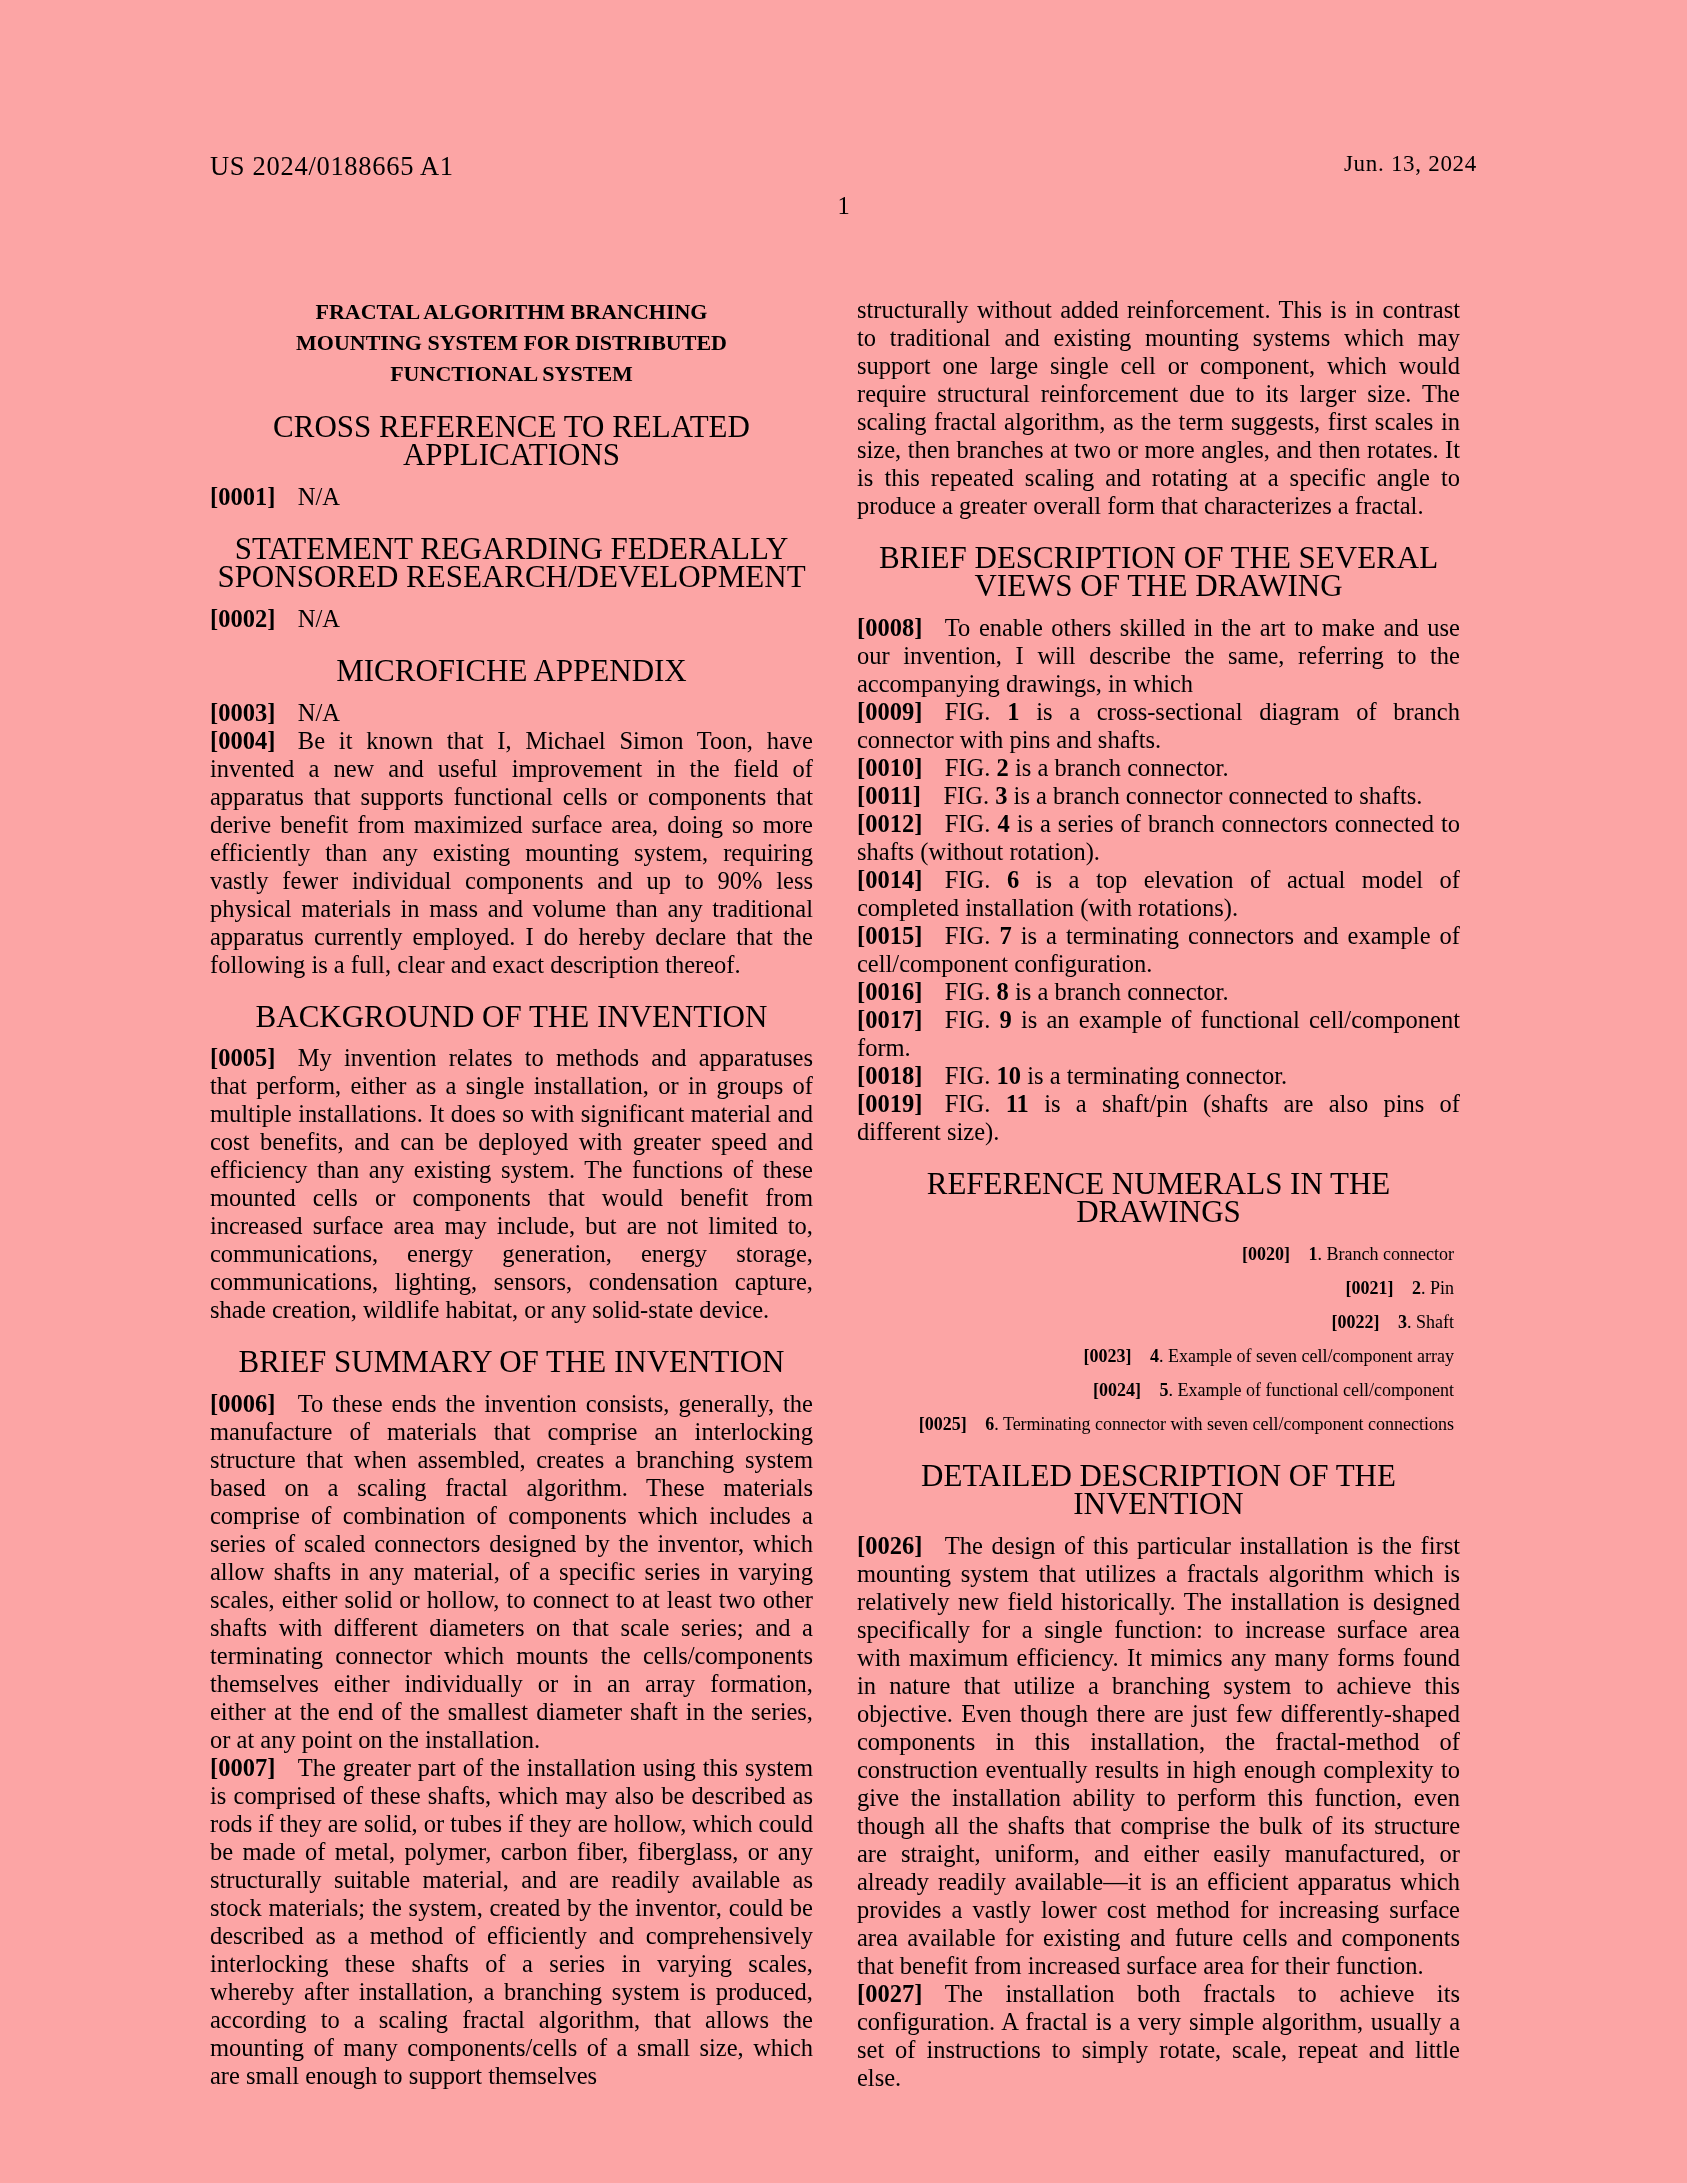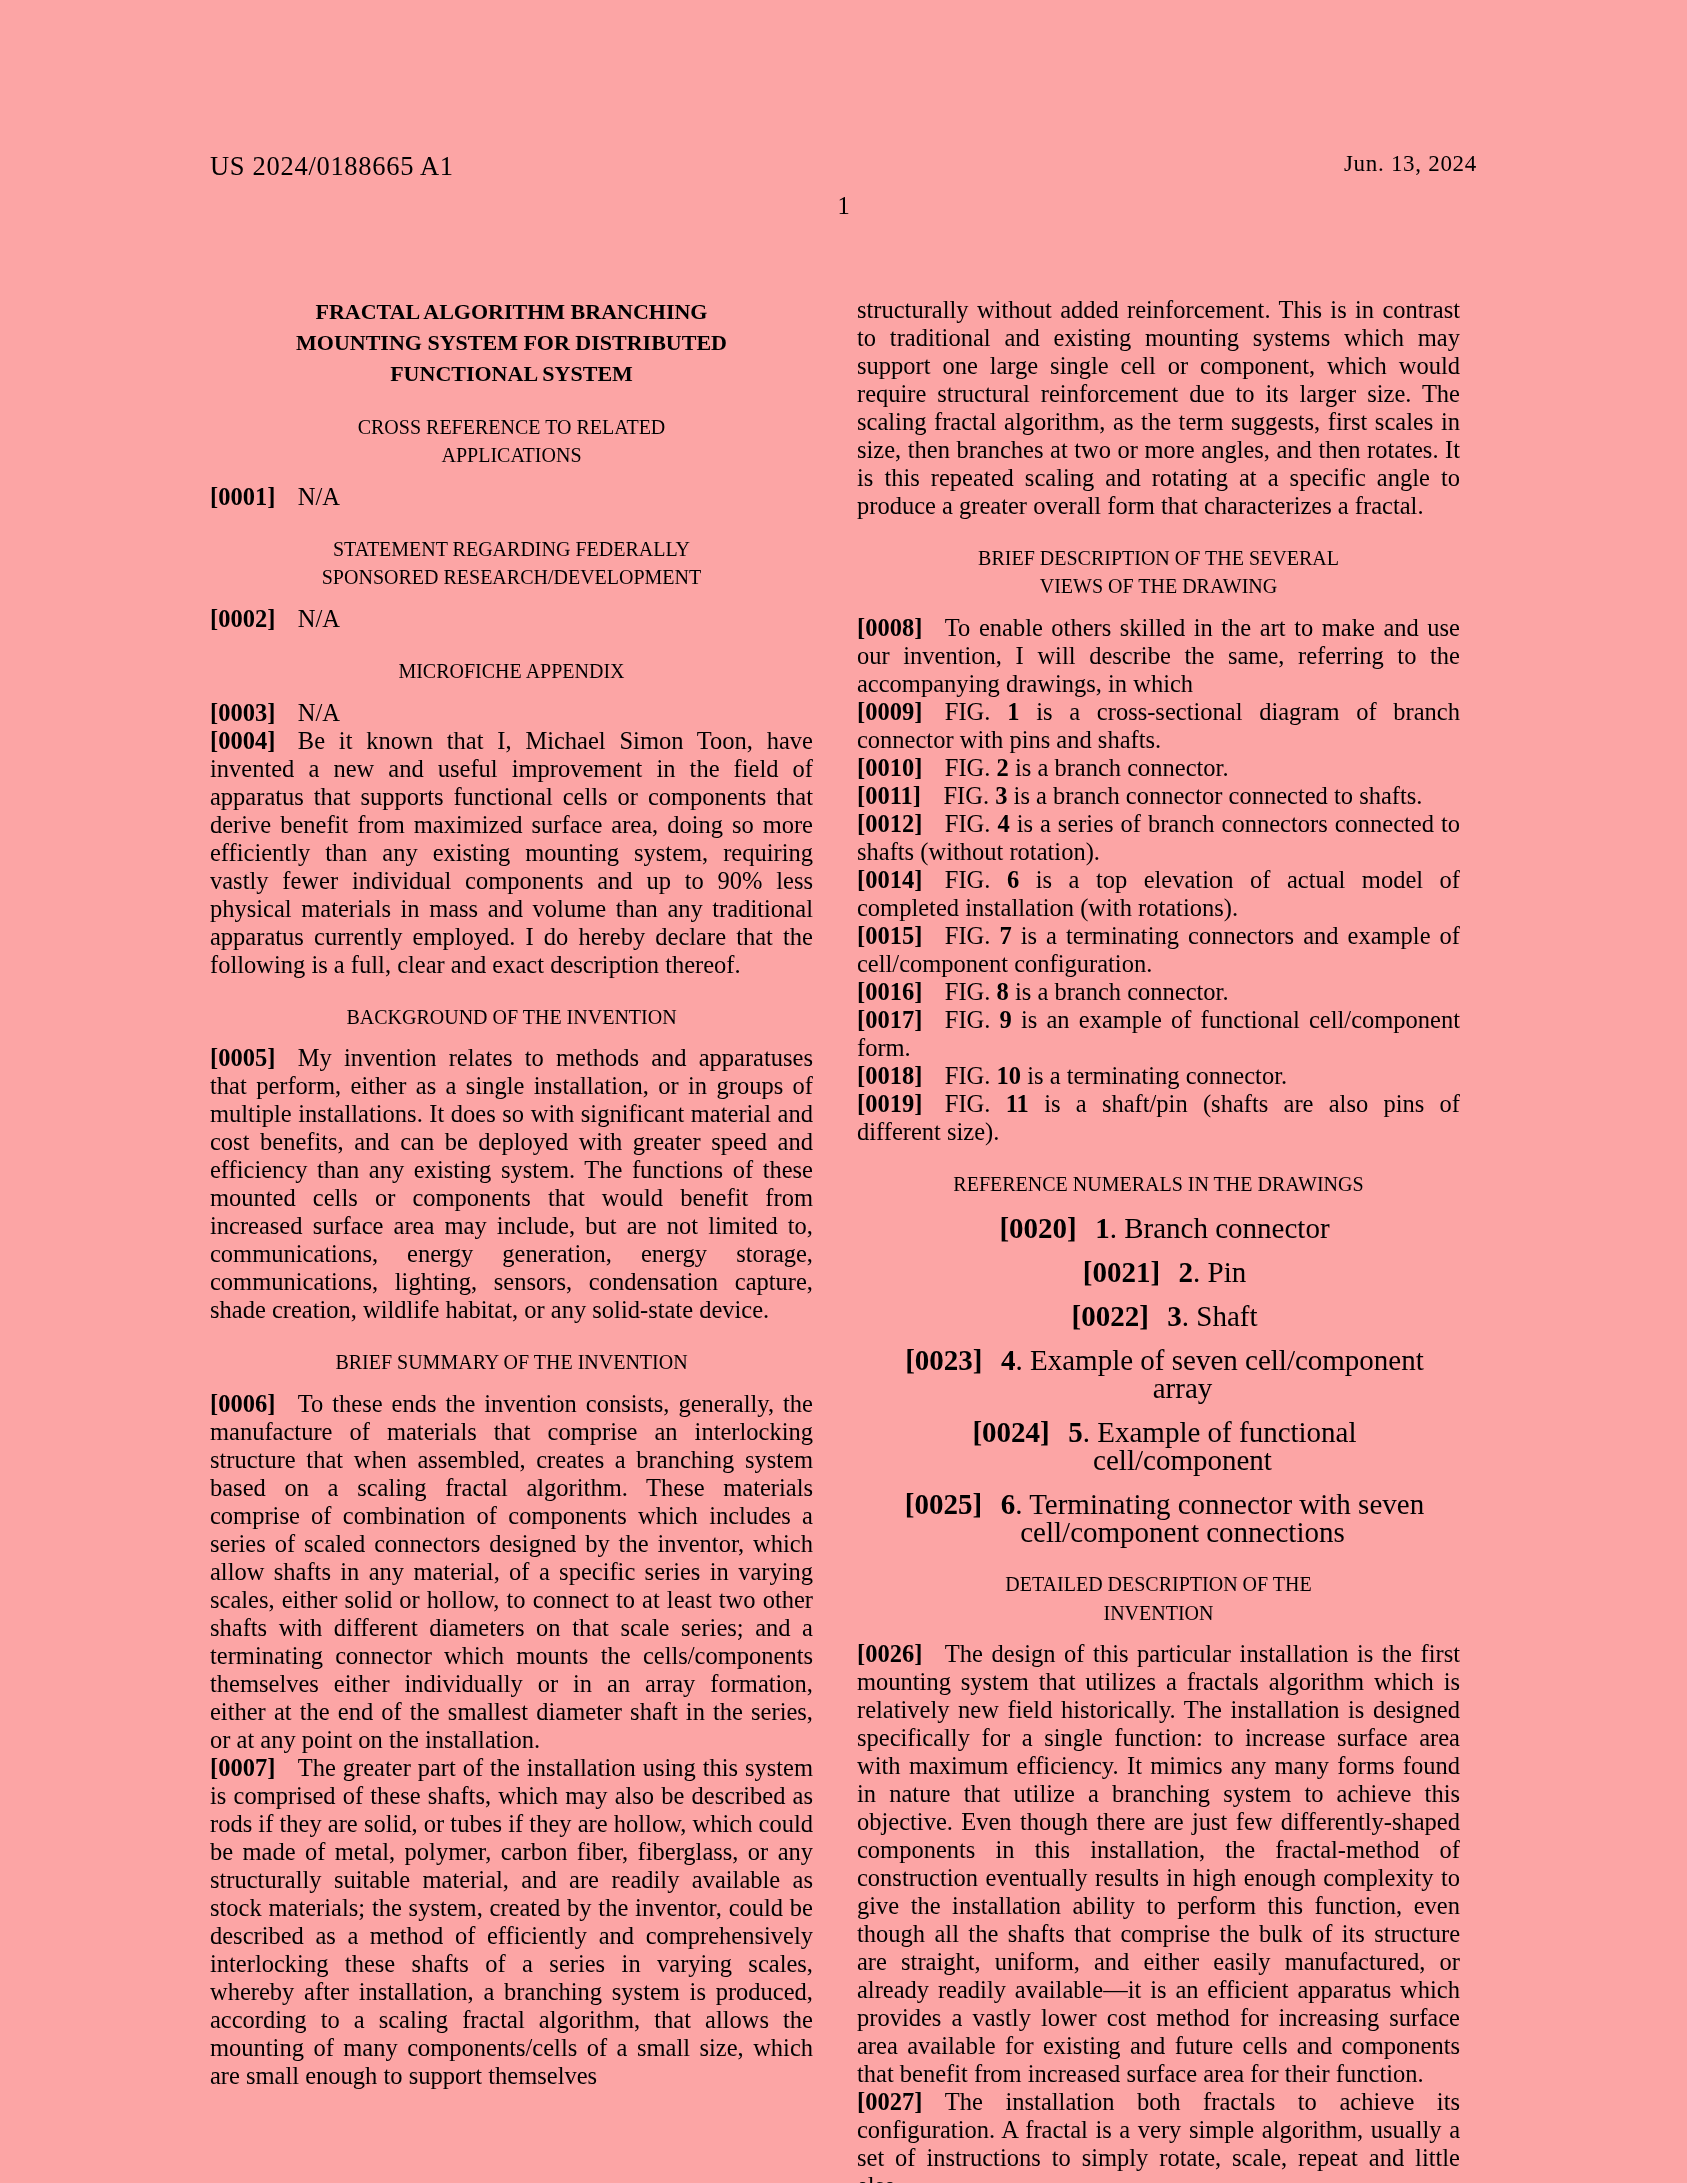--- a/index.html
+++ b/index.html
@@ -44,36 +44,36 @@
   .col-left  { left: 210px; }
   .col-right { left: 857px; }
   .doc-title {
     font-size: 22px;
     font-weight: bold;
     line-height: 31px;
     text-align: center;
     margin: 0 0 18.5px 0;
   }
   .heading {
-    font-size: 20px;
+    font-size: 31px;
     line-height: 28.4px;
     text-align: center;
     margin: 24px 0 13.2px 0;
   }
   .para {
     font-size: 24.5px;
     line-height: 28px;
     text-align: justify;
     margin: 0;
   }
   .ref {
-    font-size: 29px;
+    font-size: 18px;
     line-height: 28px;
-    text-align: center;
-    margin: 16px;
+    text-align: right;
+    margin: 6px;
     padding-left: 48px;
     text-indent: -36px;
   }
   .pnum { font-weight: bold; margin-right: 22.5px; }
   .ref .pnum { margin-right: 18.5px; }
 </style>
 </head>
 <body>
 
 <div class="page">

